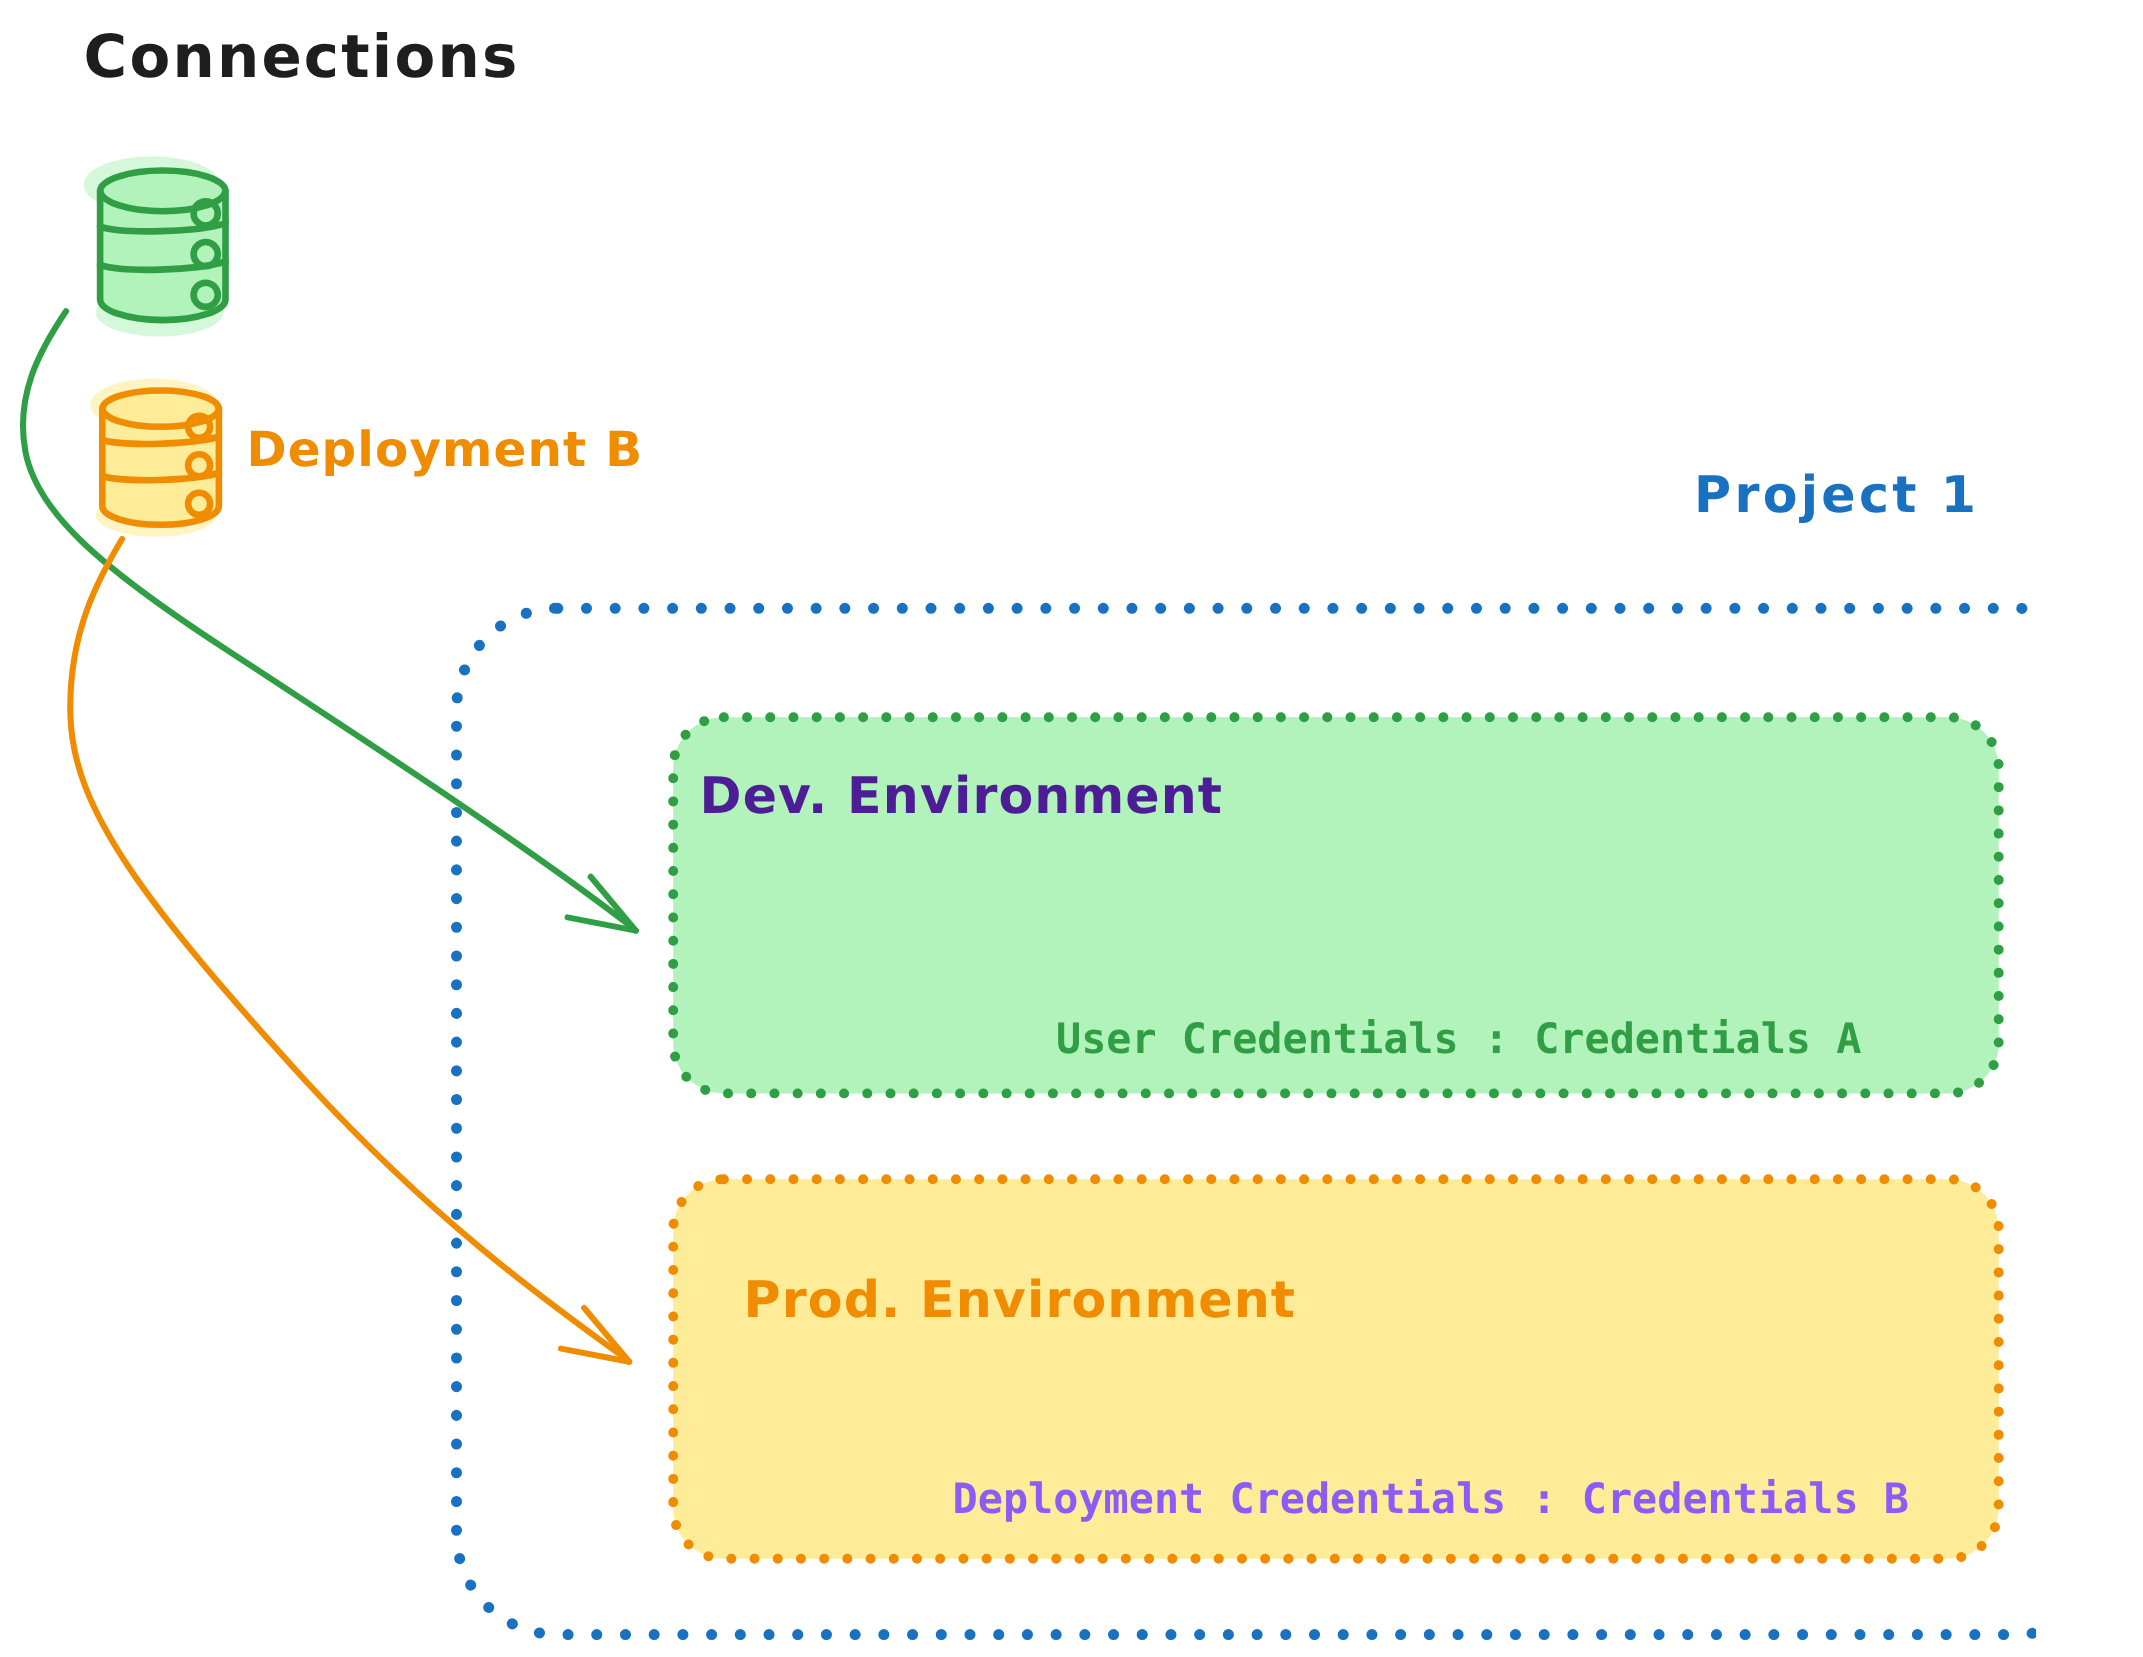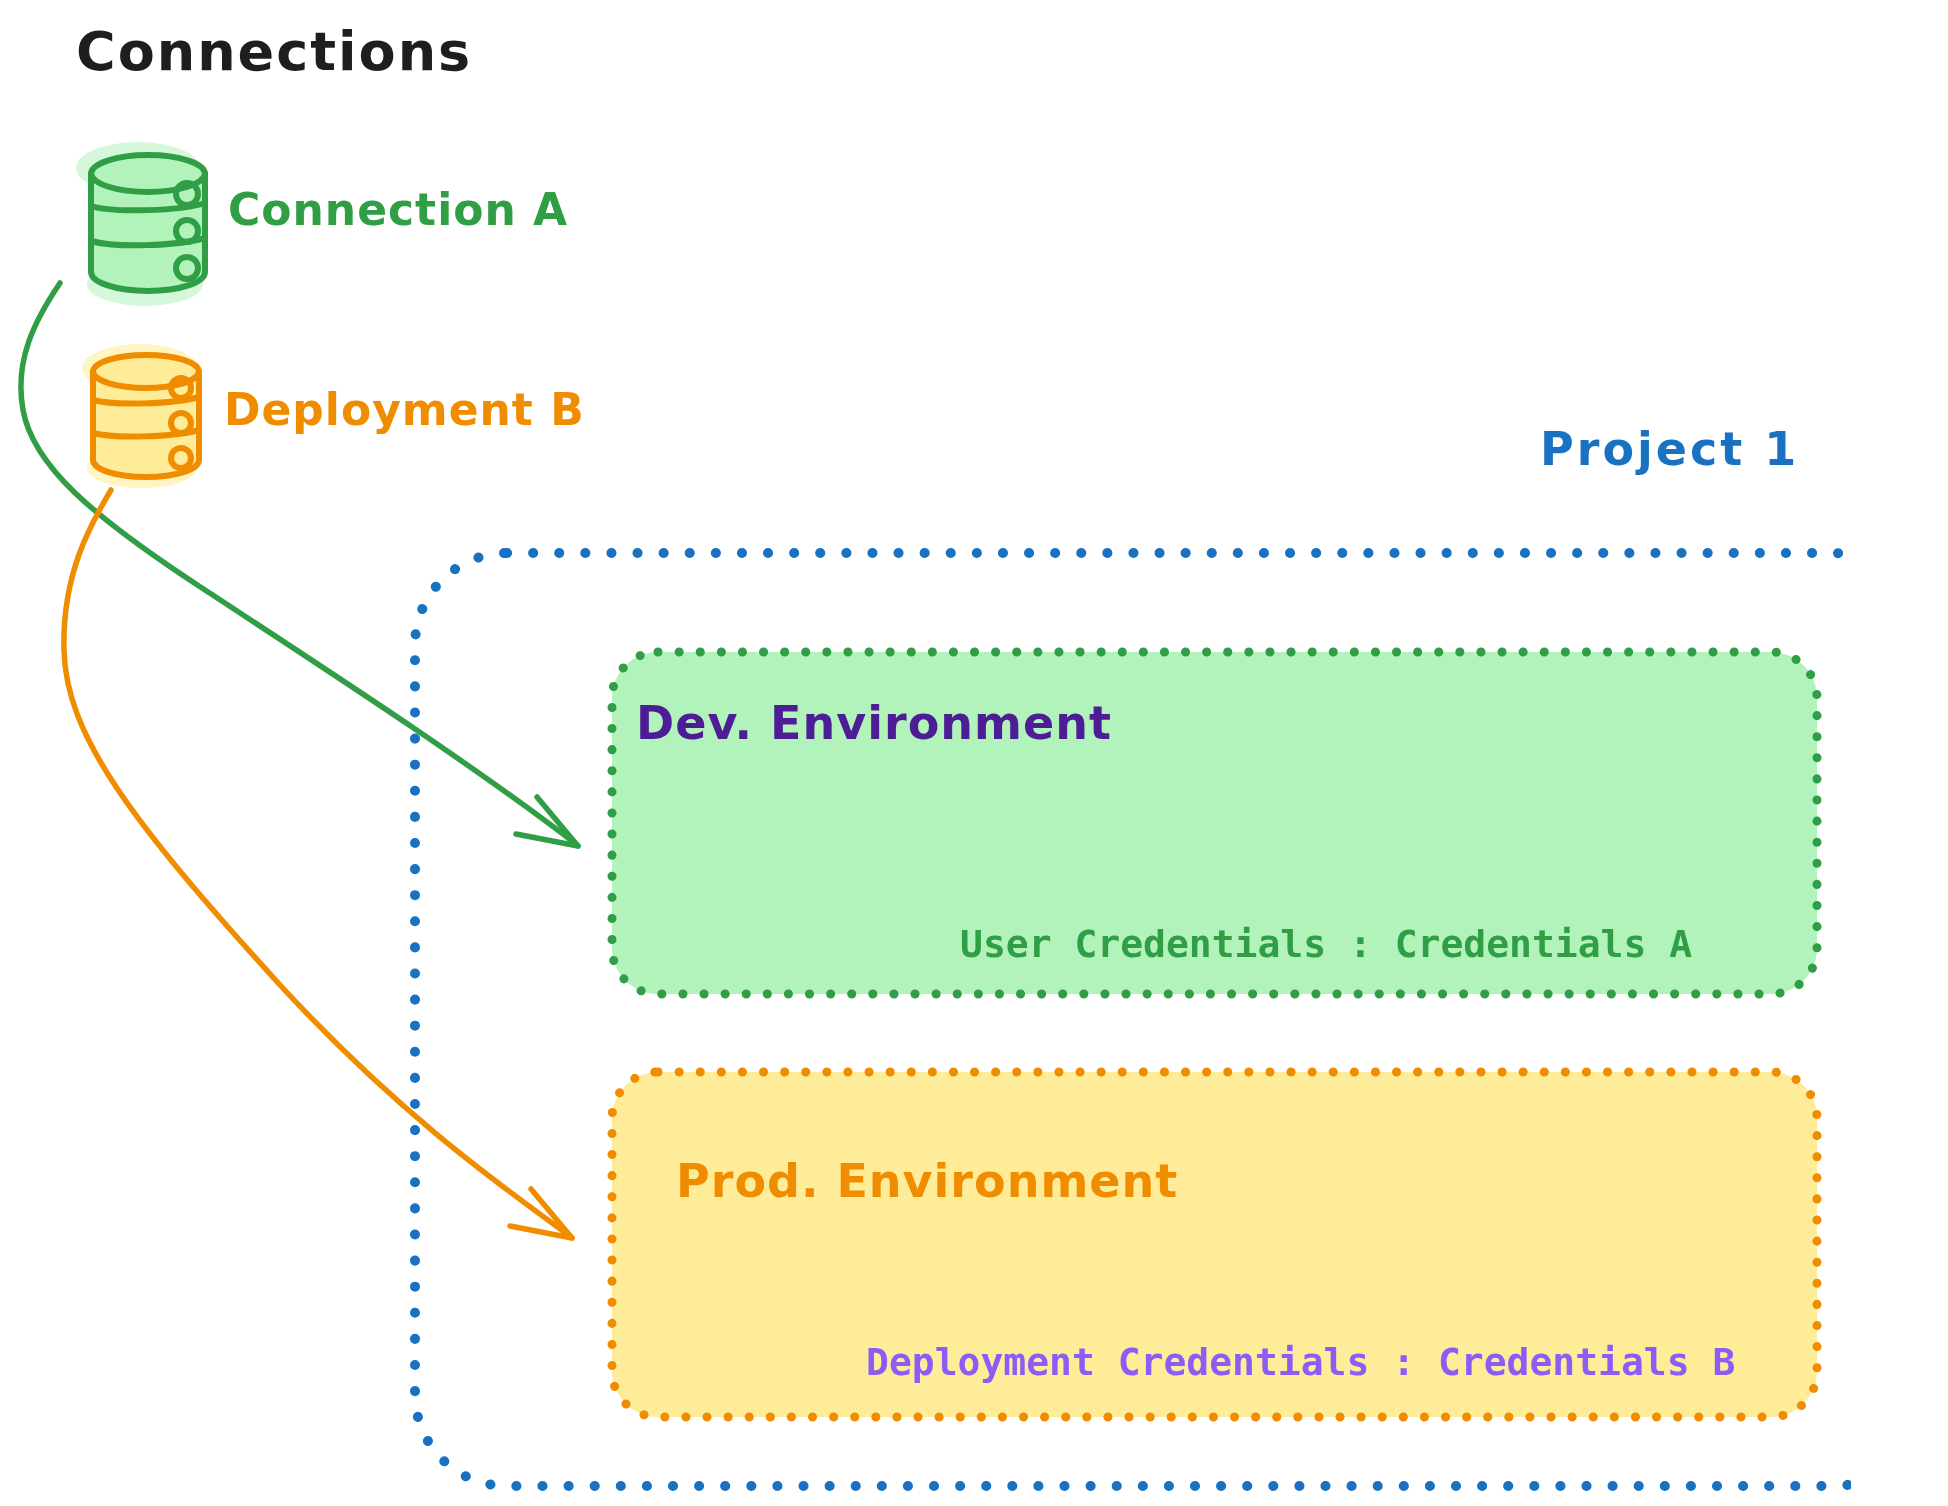--- a/index.html
+++ b/index.html
@@ -135,21 +135,20 @@
     <g>
       <path d="M111 490 C90 525 62 575 64 650 C66 735 130 820 280 985
                C400 1115 500 1185 570 1236" fill="none" stroke="#f08c00" stroke-width="5.5" stroke-linecap="round"></path>
       <path d="M572 1238 L531 1189" fill="none" stroke="#f08c00" stroke-width="5.5" stroke-linecap="round"></path>
       <path d="M572 1238 L510 1226" fill="none" stroke="#f08c00" stroke-width="5.5" stroke-linecap="round"></path>
     </g>
   </svg>
 
   <div class="txt connections-title">Connections</div>
 
-  <div class="txt conn-a-label">Connection A</div>
 
   <div class="txt conn-b-label">Deployment B</div>
 
   <div class="txt project-title">Project 1</div>
 
   <div class="txt env-title dev-title">Dev. Environment</div>
 
   <div class="txt env-cred dev-cred">User Credentials : Credentials A</div>
 
   <div class="txt env-title prod-title">Prod. Environment</div>

